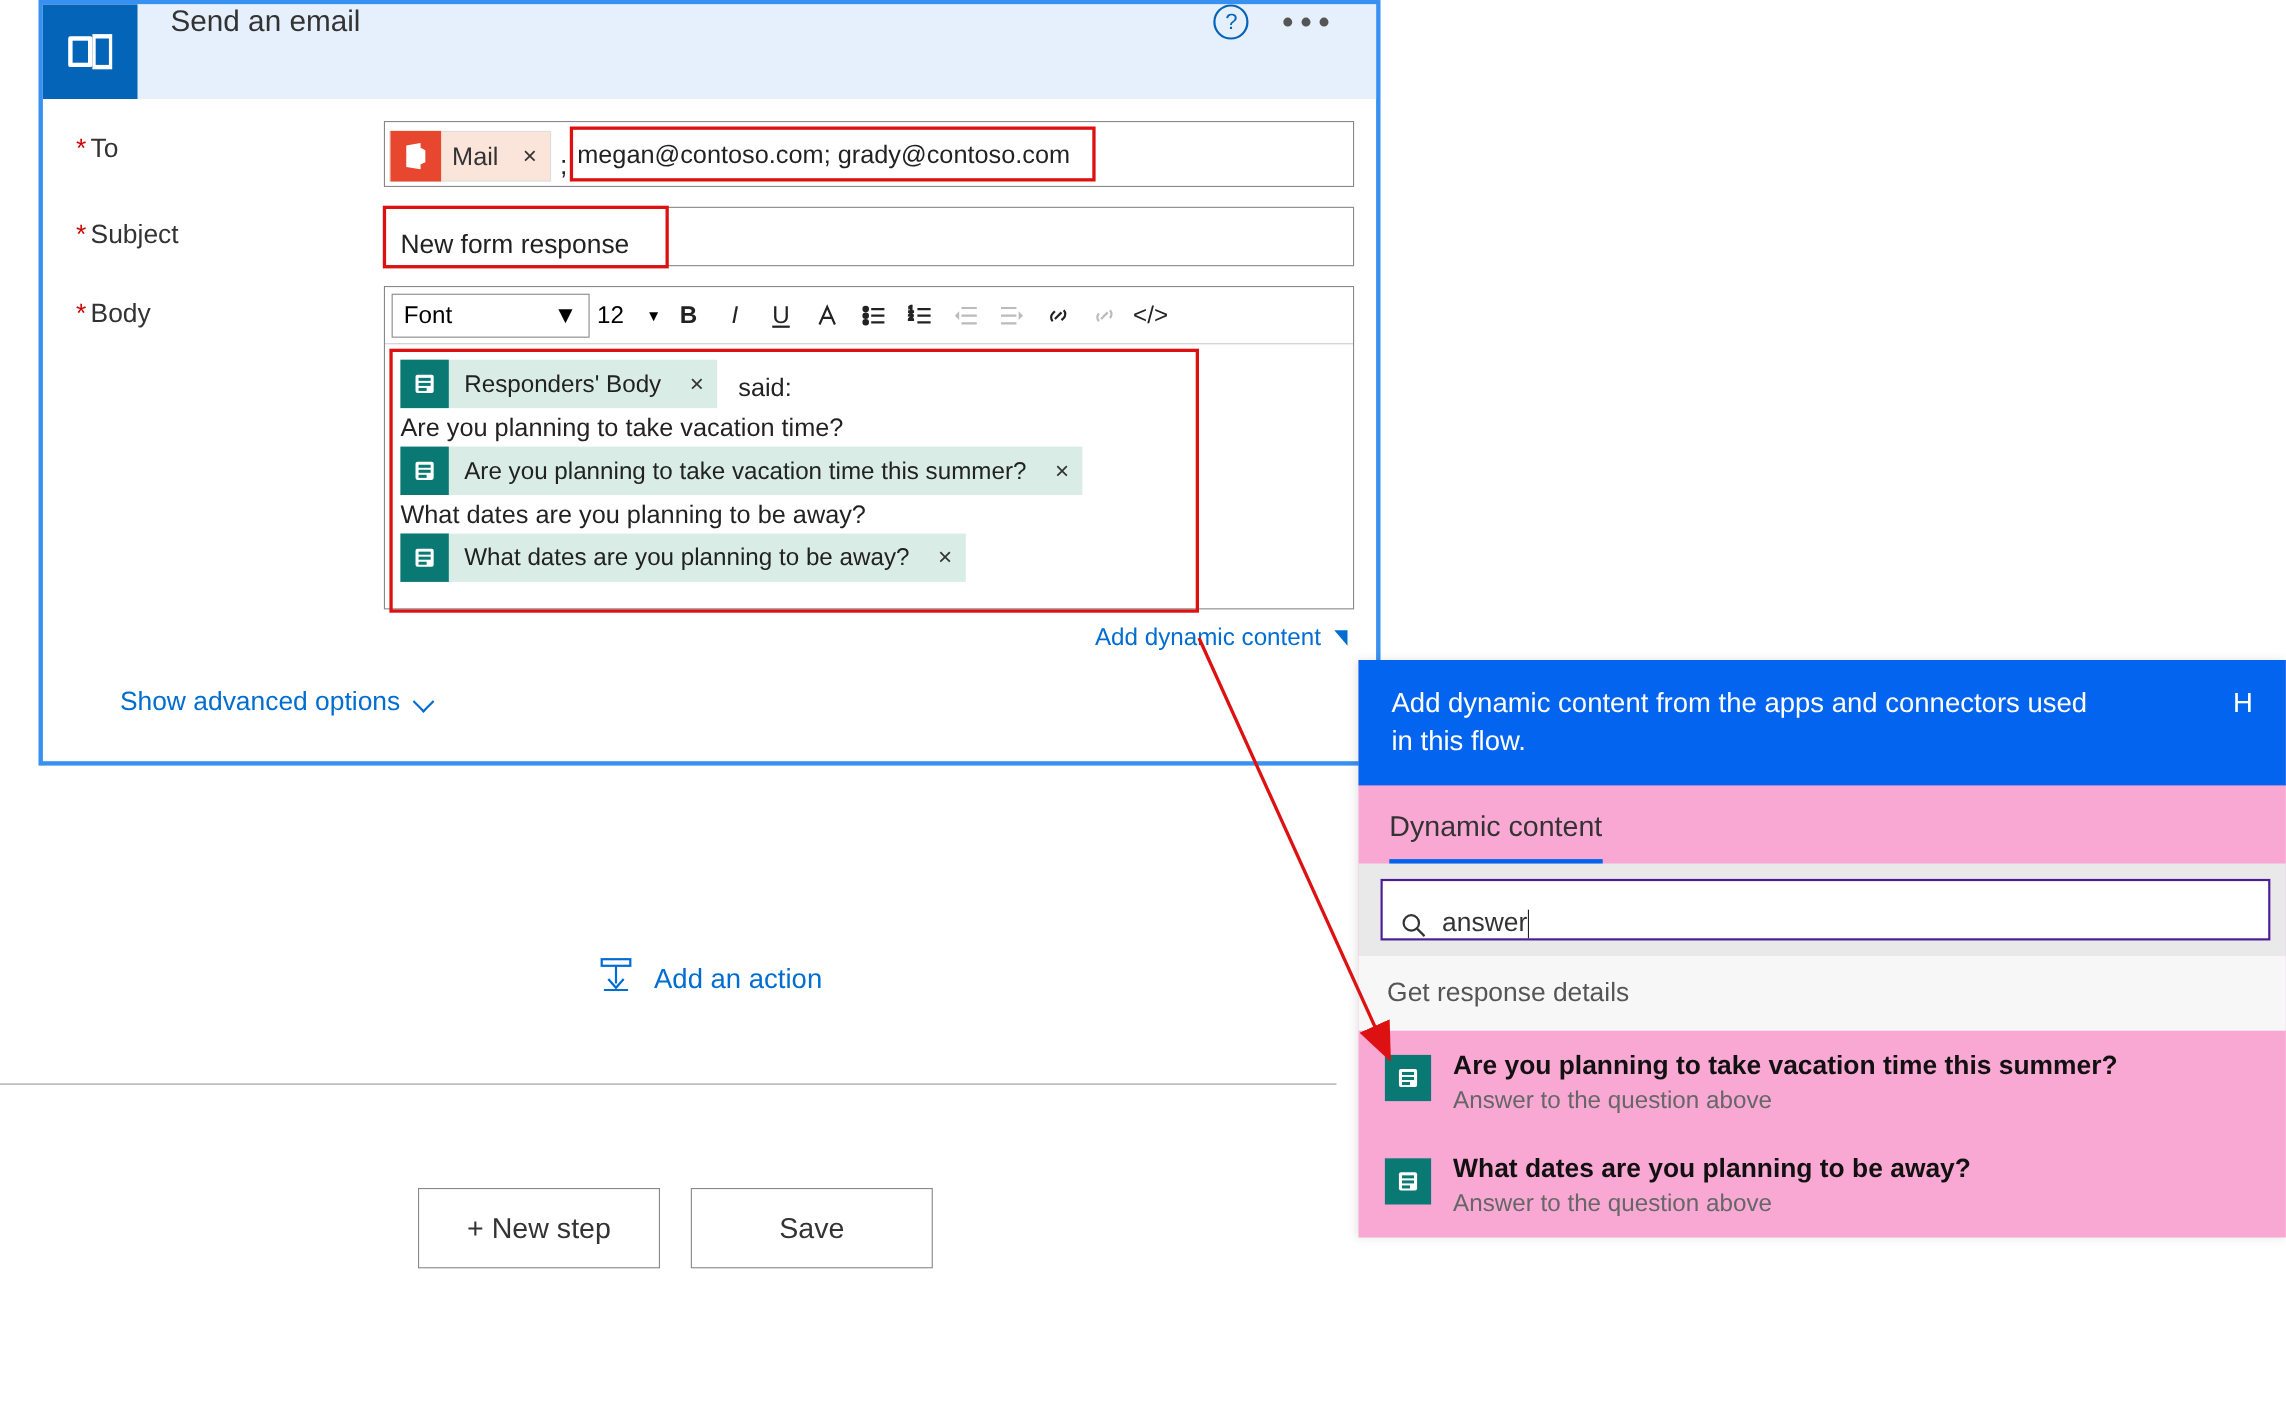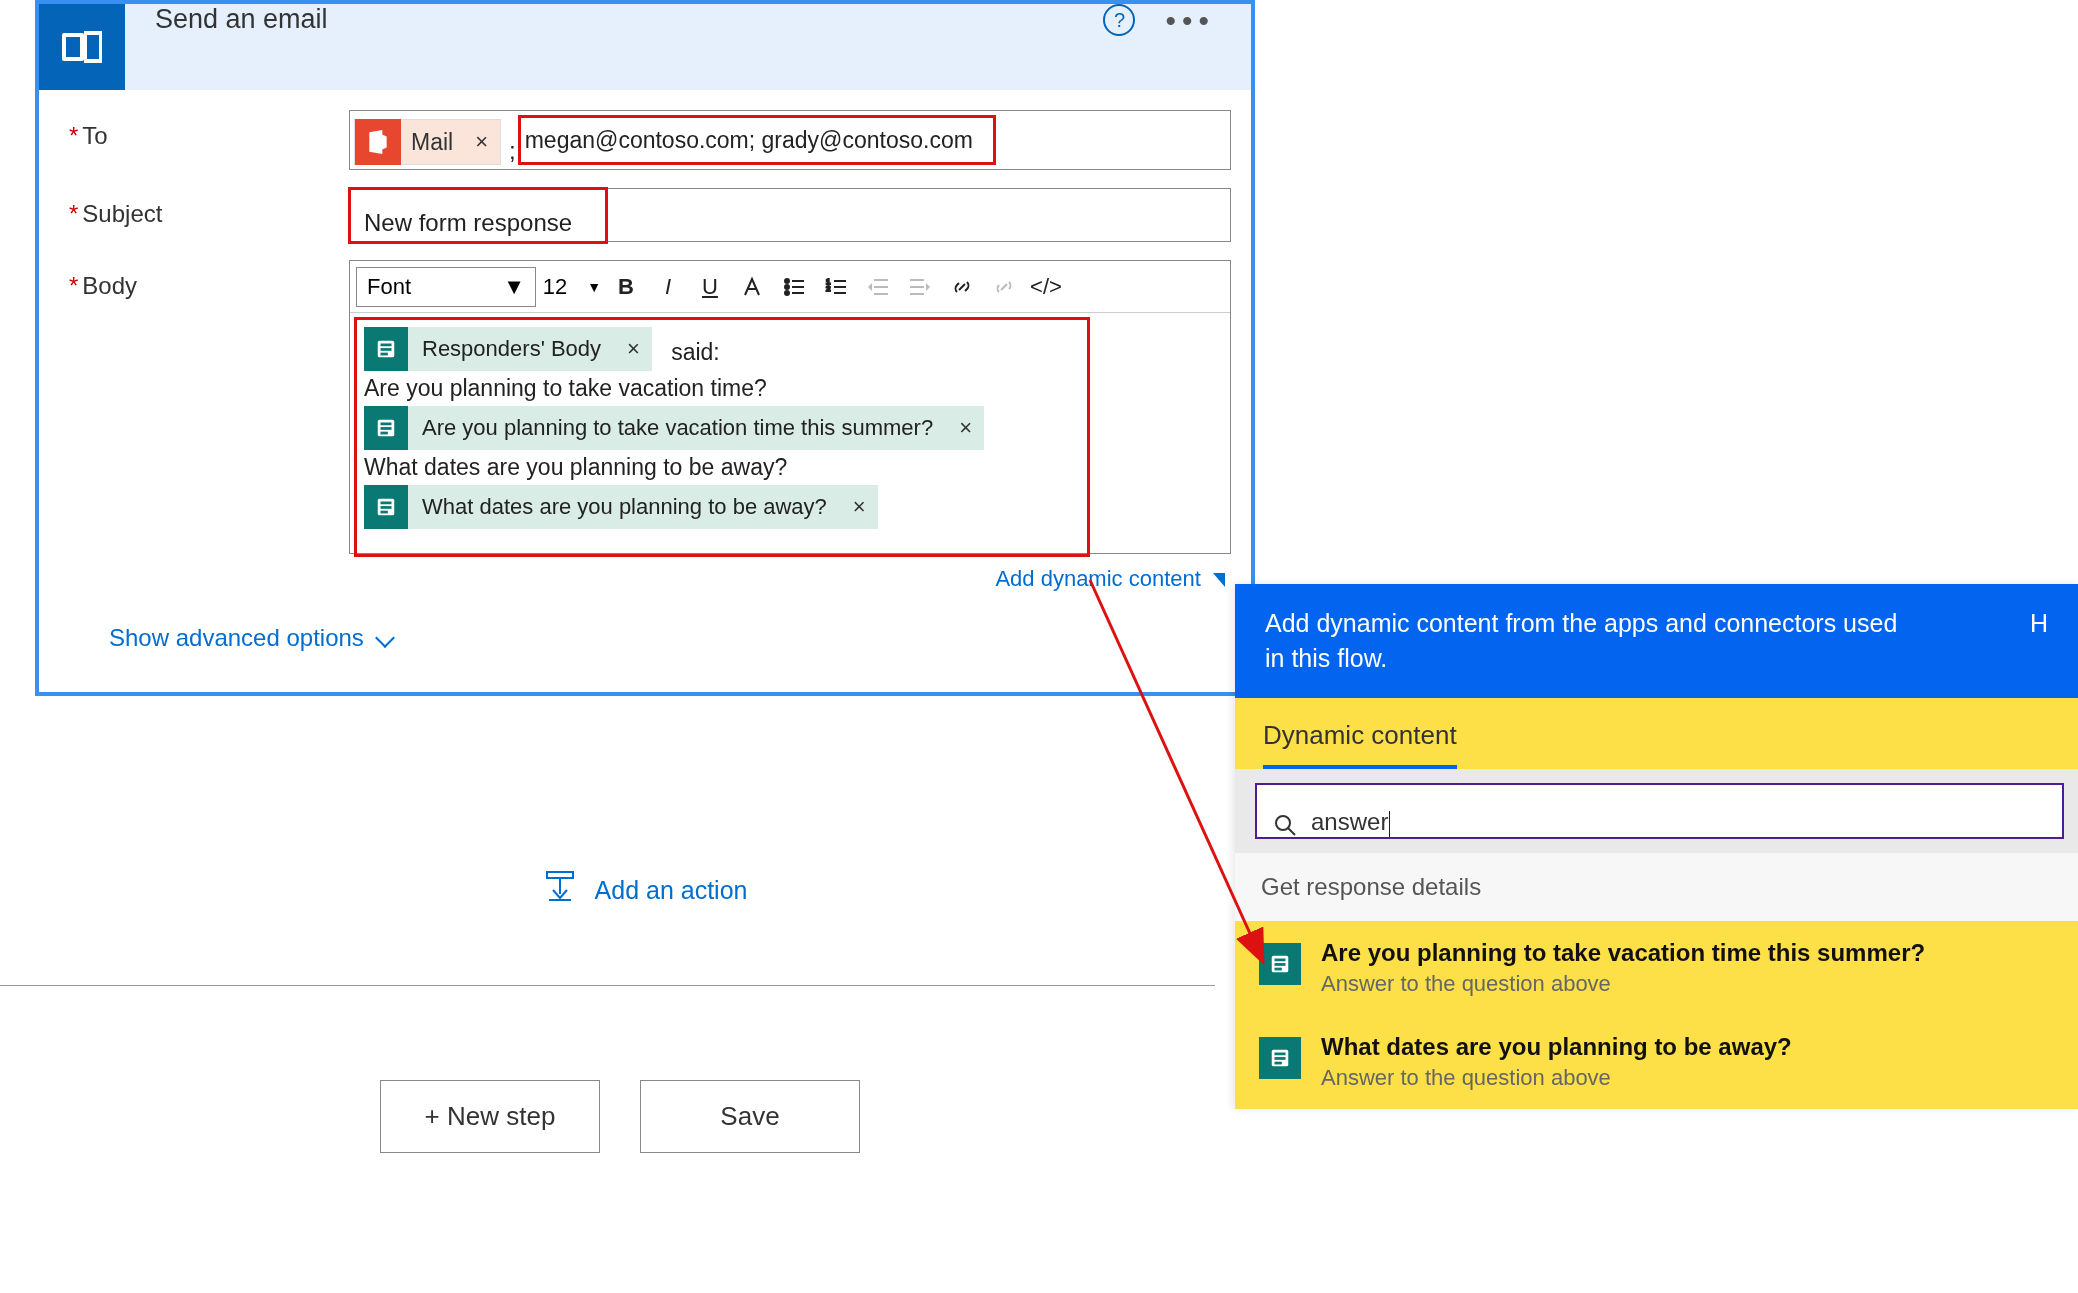--- a/index.html
+++ b/index.html
@@ -76,27 +76,27 @@
   .add-dyn-caret { display:inline-block; width:0; height:0; border-left:12px solid transparent; border-top:14px solid #006dd1; vertical-align:middle; margin-left:6px; }
 
   .adv-options { color:#006dd1; font-size:24px; padding:32px 0 10px 40px; display:flex; align-items:center; gap:14px; cursor:pointer;}
   .chevron-down { display:inline-block; width:14px; height:14px; border-right:2px solid #006dd1; border-bottom:2px solid #006dd1; transform:rotate(45deg); }
 
   
   .add-action-row { position:absolute; left:35px; top:870px; width:1220px; display:flex; justify-content:center; align-items:center; }
   .add-action-btn { display:flex; align-items:center; gap:18px; color:#006dd1; font-size:25px; cursor:pointer; }
   .add-action-icon svg { width:34px; height:34px; }
 
-  .bottom-buttons { position:absolute; left:380px; top:1080px; display:flex; gap:40px; }
+  .bottom-buttons { position:absolute; left:380px; top:1080px; display:flex; gap:28px; }
   .big-btn { border:1px solid #888; background:#fff; padding:20px 42px; font-size:26px; color:#333; cursor:pointer; min-width:220px; text-align:center;}
 
   
   .dyn-panel {
-    position:absolute; left:1235px; top:584px; width:843px;
-    background:#fde047; box-shadow:-2px 0 8px rgba(0,0,0,0.1);
+    position:absolute; left:1235px; top:600px; width:843px;
+    background:#f9a8d4; box-shadow:-2px 0 8px rgba(0,0,0,0.1);
   }
   .dyn-header { background:#0364f0; color:#fff; padding:22px 30px; font-size:25px; line-height:1.4; display:flex; justify-content:space-between; align-items:flex-start;}
   .dyn-header-text { max-width:640px; }
   .dyn-tabs { display:flex; padding:0 10px; font-size:26px; color:#333; }
   .dyn-tab { padding:22px 18px 18px; cursor:pointer; position:relative; }
   .dyn-tab.active { font-weight:400; }
   .dyn-tab.active::after { content:""; position:absolute; left:18px; right:18px; bottom:0; height:4px; background:#0364f0; }
   .dyn-tab + .dyn-tab { margin-left:24px; }
   .dyn-search-wrap { background:#e9e9e9; padding:14px 14px 14px 20px; }
   .dyn-search { background:#fff; border:2px solid #4c1d95; display:flex; align-items:flex-end; height:56px; padding:0 16px; gap:14px; }

